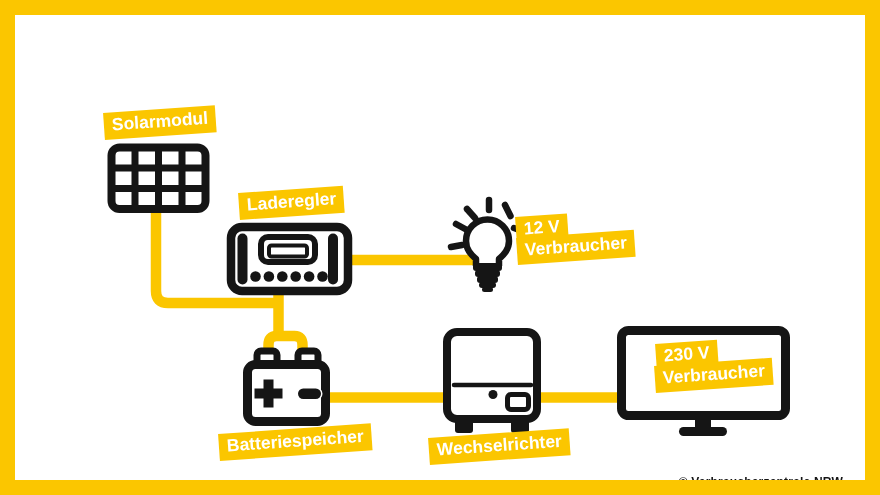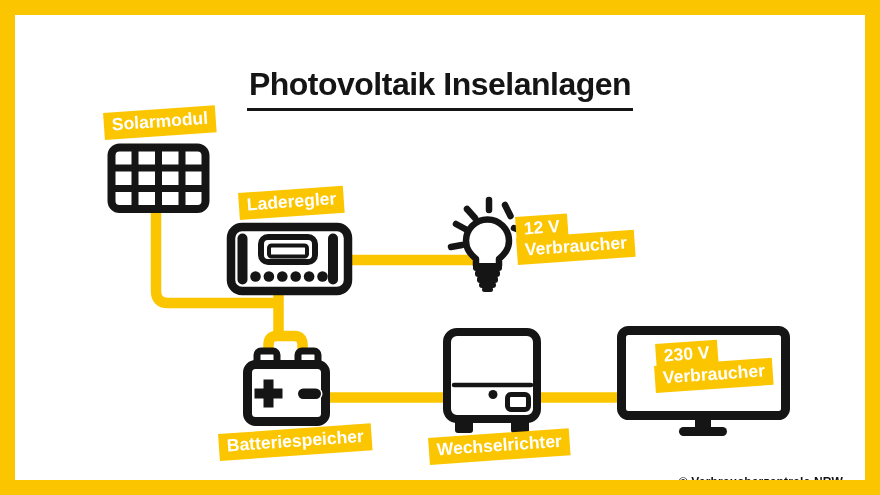--- a/index.html
+++ b/index.html
@@ -49,23 +49,20 @@
     font-weight:bold;
     color:var(--ink);
     letter-spacing:0.2px;
   }
 </style>
 </head>
 <body>
 
 <div class="canvas">
 
-  <div class="title-wrap">
-    <span>Photovoltaik Inselanlagen</span>
-  </div>
 
   <svg class="scene" width="880" height="495" viewBox="0 0 880 495">
 
     <g stroke="#FBC600" stroke-width="10.5" fill="none">
       <path d="M 141 196 V 276 Q 141 288 153 288 H 262"></path>
       <path d="M 263.5 276 V 318"></path>
       <path d="M 253.5 339 V 330 Q 253.5 321 261.5 321 H 279.5 Q 287.5 321 287.5 330 V 339"></path>
       <path d="M 335 245 H 461"></path>
       <path d="M 313 382.5 H 430"></path>
       <path d="M 524 382.5 H 604"></path>

